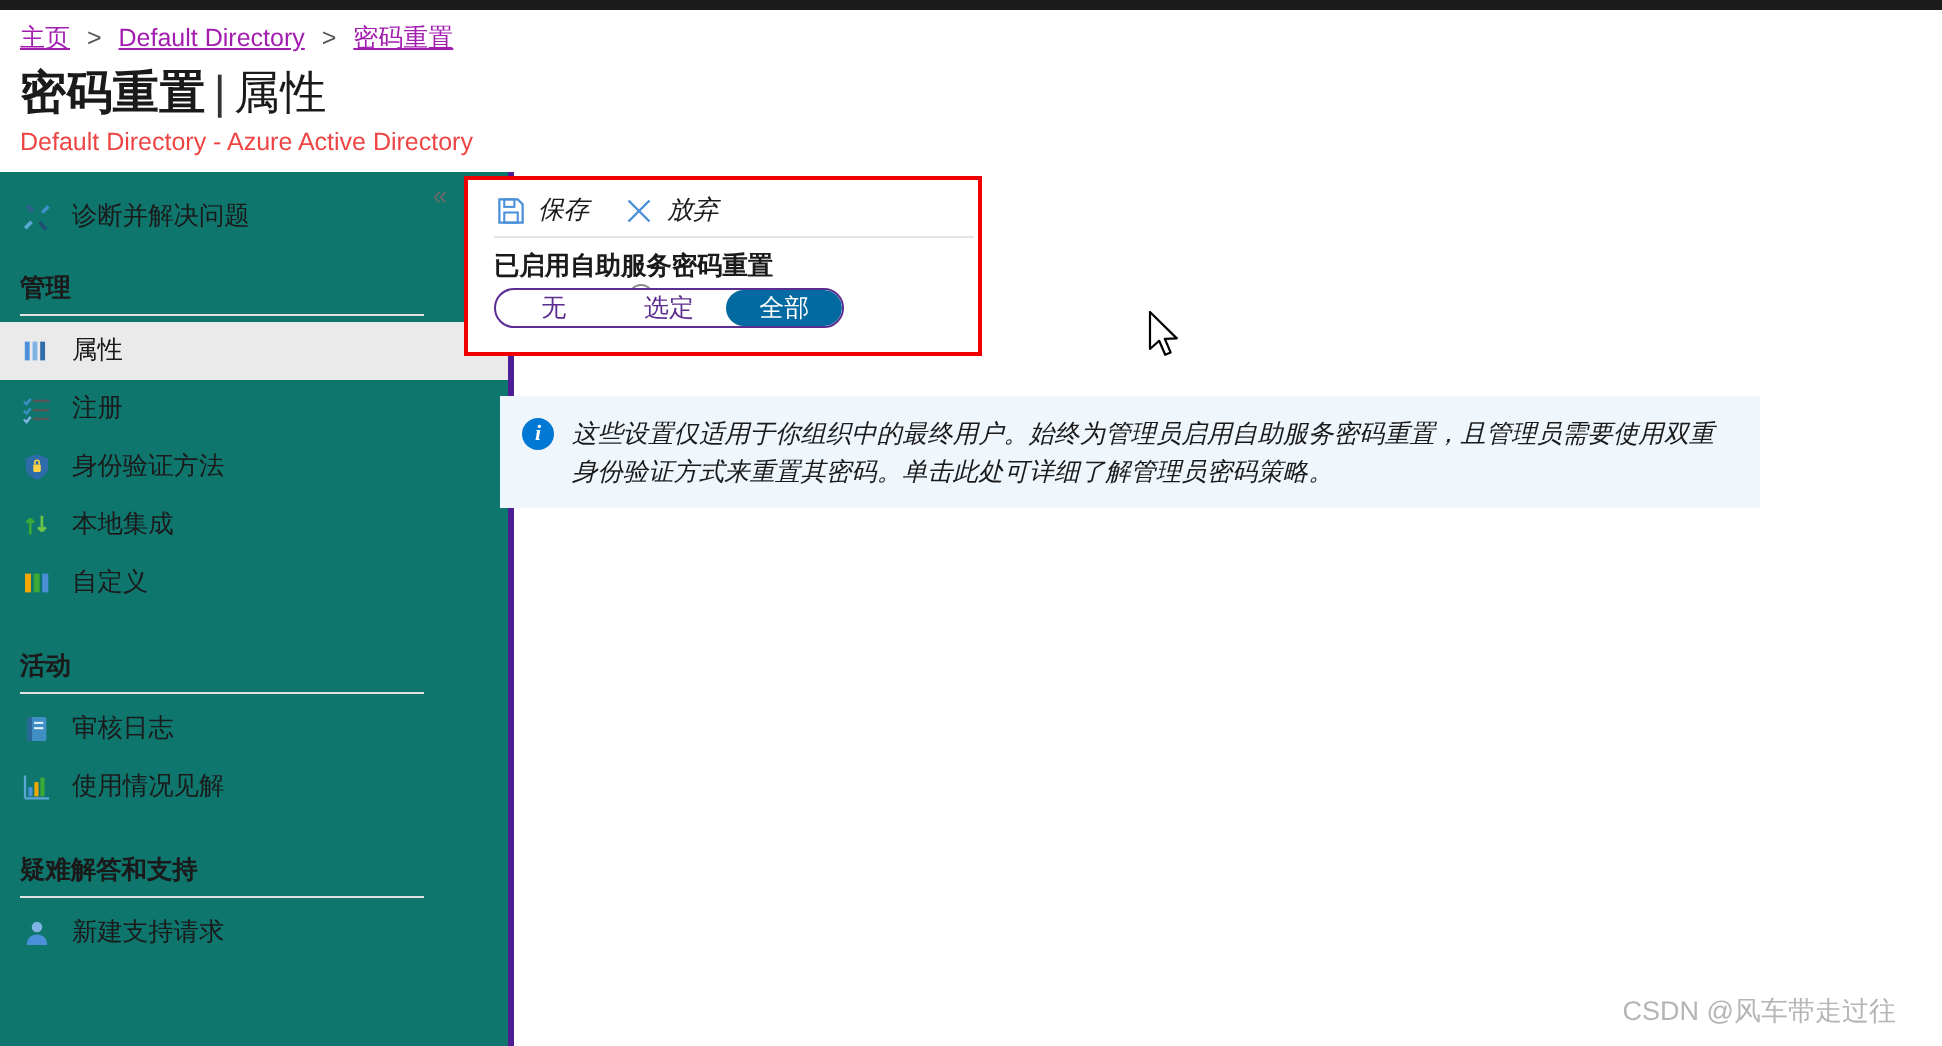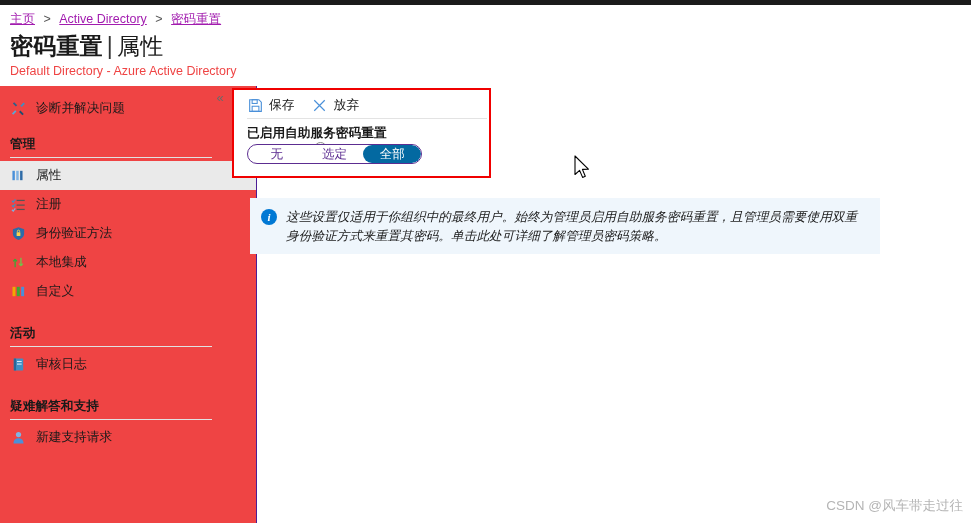--- a/index.html
+++ b/index.html
@@ -36,21 +36,21 @@
   .page-title .sep-bar { font-weight:300; color:#333; margin:0 4px; }
   .page-title .sub-part { font-weight:400; }
   .page-subtitle {
     position:absolute; left:10px; top:63px;
     font-size:12.5px; color:#ef4444; line-height:16px; white-space:nowrap;
   }
 
   
   .sidebar {
     position:absolute; left:0; top:86px; width:257px; height:437px;
-    background:#ef4444; border-right:1px solid #4c1d95;
+    background:#0f766e; border-right:3px solid #4c1d95;
   }
   .collapse-btn {
     position:absolute; left:212px; top:90px;
     width:16px; height:16px; color:#6a6a6a; font-size:13px;
     line-height:16px; text-align:center; cursor:pointer;
   }
   .nav-item {
     position:relative; display:flex; align-items:center;
     height:29px; padding-left:10px; cursor:pointer; font-size:12.7px; color:#1a1a1a;
     white-space:nowrap;
@@ -70,21 +70,21 @@
   .gap-sm { height:8px; }
   .gap-md { height:14px; }
 
   
   .red-box {
     position:absolute; left:232px; top:88px; width:259px; height:90px;
     border:2.5px solid #f00000; background:#fff;
   }
   .cmdbar {
     position:absolute; left:247px; top:94px;
-    display:flex; align-items:center; gap:0px; font-size:12.8px; color:#1a1a1a;
+    display:flex; align-items:center; gap:0px; font-size:12.8px; color:#1a1a1a;font-style:italic;
   }
   .cmd-btn {
     display:flex; align-items:center; height:22px; padding:0 9px 0 0;
     cursor:pointer; color:#1a1a1a; margin-right:8px;
   }
   .cmd-btn .cmd-ico { width:16px; height:16px; margin-right:6px; display:inline-flex;
     align-items:center; justify-content:center; }
   .cmd-sep {
     position:absolute; left:247px; top:118px; width:240px; height:1px; background:#e3e3e3;
   }
@@ -127,35 +127,35 @@
   }
   .banner-text {
     font-size:12.6px; color:#1a1a1a; line-height:19px; letter-spacing:.1px;font-style:italic;
   }
 
   
   .cursor { position:absolute; left:573px; top:155px; width:20px; height:28px; }
 
   
   .watermark {
-    position:absolute; right:8px; bottom:8px;
+    position:absolute; right:23px; bottom:8px;
     font-size:13.5px; color:#b5b5b5; white-space:nowrap;
   }
 </style>
 </head>
 <body>
 
 <div id="root">
 
   <div class="top-strip"></div>
 
   <div class="breadcrumb">
     <span class="crumb">主页</span>
     <span class="sep">&gt;</span>
-    <span class="crumb">Active Directory</span>
+    <span class="crumb">Default Directory</span>
     <span class="sep">&gt;</span>
     <span class="crumb">密码重置</span>
   </div>
 
   <div class="page-title">
     <span>密码重置</span><span class="sep-bar">|</span><span class="sub-part">属性</span>
   </div>
   <div class="page-subtitle">Default Directory - Azure Active Directory</div>
 
   <div class="sidebar">
@@ -246,20 +246,31 @@
         <svg width="15" height="15" viewBox="0 0 16 16">
           <rect x="3" y="1.6" width="10" height="12.8" rx="0.8" fill="#3f8fc4"></rect>
           <rect x="3" y="1.6" width="2.4" height="12.8" fill="#2a6798"></rect>
           <rect x="6.4" y="4.2" width="5" height="1.1" fill="#dff0fb"></rect>
           <rect x="6.4" y="7" width="5" height="1.1" fill="#dff0fb"></rect>
         </svg>
       </span>
       <span>审核日志</span>
     </div>
 
+    <div class="nav-item">
+      <span class="ico">
+        <svg width="15" height="15" viewBox="0 0 16 16">
+          <path d="M1.6 14 H14.4 M1.6 14 V1.8" stroke="#5aa8d6" stroke-width="1.2" fill="none"></path>
+          <rect x="3.4" y="8" width="2.2" height="5" fill="#4a90d9"></rect>
+          <rect x="6.6" y="5.4" width="2.2" height="7.6" fill="#f2a800"></rect>
+          <rect x="9.8" y="3" width="2.2" height="10" fill="#3aaa35"></rect>
+        </svg>
+      </span>
+      <span>使用情况见解</span>
+    </div>
 
     <div class="gap-md"></div>
 
     <div class="nav-section">疑难解答和支持</div>
     <div class="nav-divider"></div>
 
     <div class="nav-item">
       <span class="ico">
         <svg width="15" height="15" viewBox="0 0 16 16">
           <circle cx="8" cy="4.8" r="2.8" fill="#7fb3e3"></circle>

